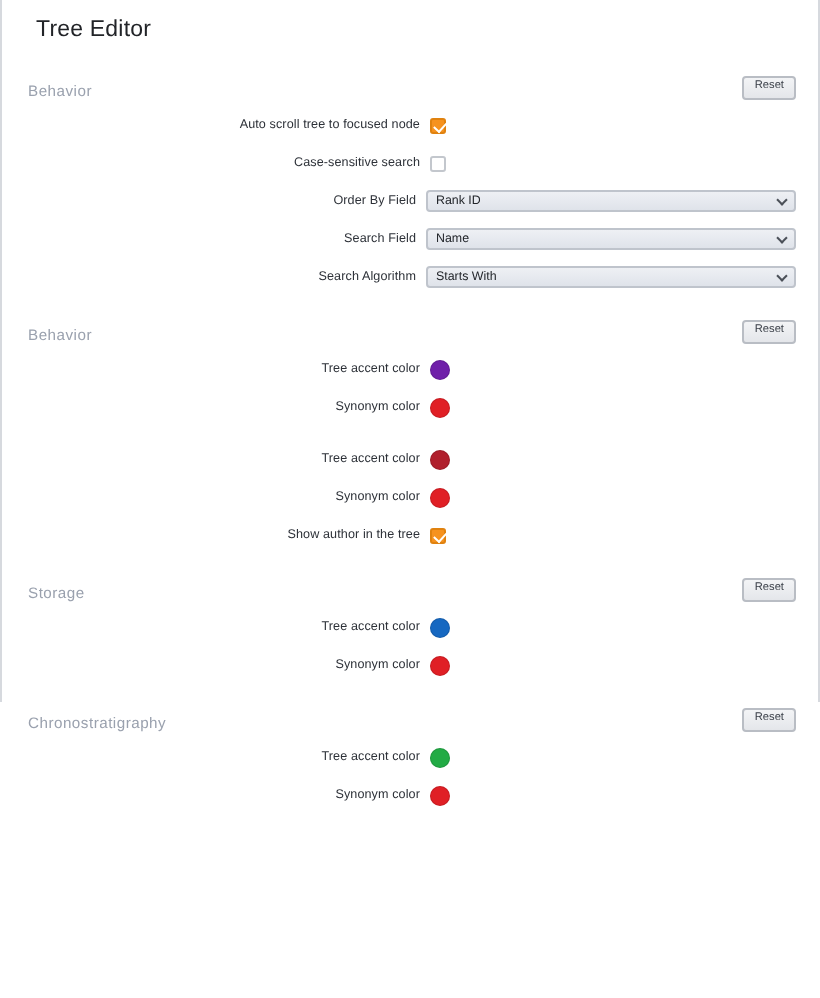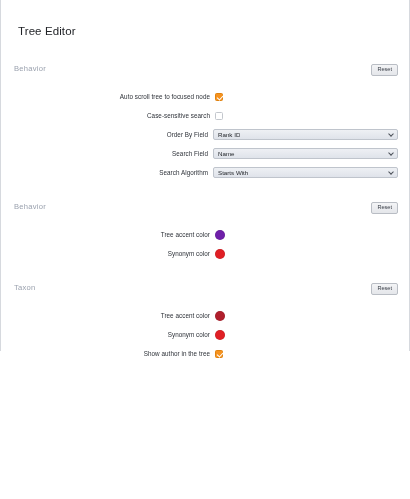--- a/index.html
+++ b/index.html
@@ -10,34 +10,34 @@
     font-family: "Liberation Sans", sans-serif;
     overflow: hidden;
   }
   #panel {
     position: relative;
     width: 410px; height: 351px;
     background: #ffffff;
     border: 1px solid #d6d9de;
     border-top: none;
     border-bottom: none;
-    padding: 16px 11px;
+    padding: 0 11px;
   }
   .page-title {
     font-size: 11.5px;
     color: #222428;
     padding: 9px 2px 7px 6px;
     letter-spacing: 0.1px;
   }
   .section-head {
     display: flex;
-    align-items: flex-start;
+    align-items: flex-end;
     justify-content: space-between;
     height: 20px;
-    margin-top: 20px;
+    margin-top: 2px;
   }
   .section-title {
     font-size: 7.6px;
     color: #9aa1ae;
     padding-left: 2px;
     letter-spacing: 0.25px;
   }
   .reset-btn {
     font-size: 5.6px;
     color: #3b4049;
@@ -193,41 +193,77 @@
           </div>
           <div class="row">
             <div class="label">Synonym color</div>
             <div class="ctl">
               <div class="swatch" style="background: rgb(224, 31, 37);"></div>
             </div>
           </div>
         </div>
       </div>
       <div class="sect">
-        <div class="section-head">
-          <div class="section-title">Taxon</div>
-          <div class="reset-btn">Reset</div>
-        </div>
         <div class="rows">
           <div class="row">
             <div class="label">Tree accent color</div>
             <div class="ctl">
               <div class="swatch" style="background: rgb(176, 31, 44);"></div>
             </div>
           </div>
           <div class="row">
             <div class="label">Synonym color</div>
             <div class="ctl">
               <div class="swatch" style="background: rgb(224, 31, 37);"></div>
             </div>
           </div>
           <div class="row">
             <div class="label">Show author in the tree</div>
             <div class="ctl">
               <div class="cbx on"></div>
+            </div>
+          </div>
+        </div>
+      </div>
+      <div class="sect">
+        <div class="section-head">
+          <div class="section-title">Storage</div>
+          <div class="reset-btn">Reset</div>
+        </div>
+        <div class="rows">
+          <div class="row">
+            <div class="label">Tree accent color</div>
+            <div class="ctl">
+              <div class="swatch" style="background: rgb(22, 104, 193);"></div>
+            </div>
+          </div>
+          <div class="row">
+            <div class="label">Synonym color</div>
+            <div class="ctl">
+              <div class="swatch" style="background: rgb(224, 31, 37);"></div>
+            </div>
+          </div>
+        </div>
+      </div>
+      <div class="sect">
+        <div class="section-head">
+          <div class="section-title">Chronostratigraphy</div>
+          <div class="reset-btn">Reset</div>
+        </div>
+        <div class="rows">
+          <div class="row">
+            <div class="label">Tree accent color</div>
+            <div class="ctl">
+              <div class="swatch" style="background: rgb(34, 171, 69);"></div>
+            </div>
+          </div>
+          <div class="row">
+            <div class="label">Synonym color</div>
+            <div class="ctl">
+              <div class="swatch" style="background: rgb(224, 31, 37);"></div>
             </div>
           </div>
         </div>
       </div>
       <div class="sect">
         <div class="section-head"></div>
       </div>
     </div>
 </div>
 

